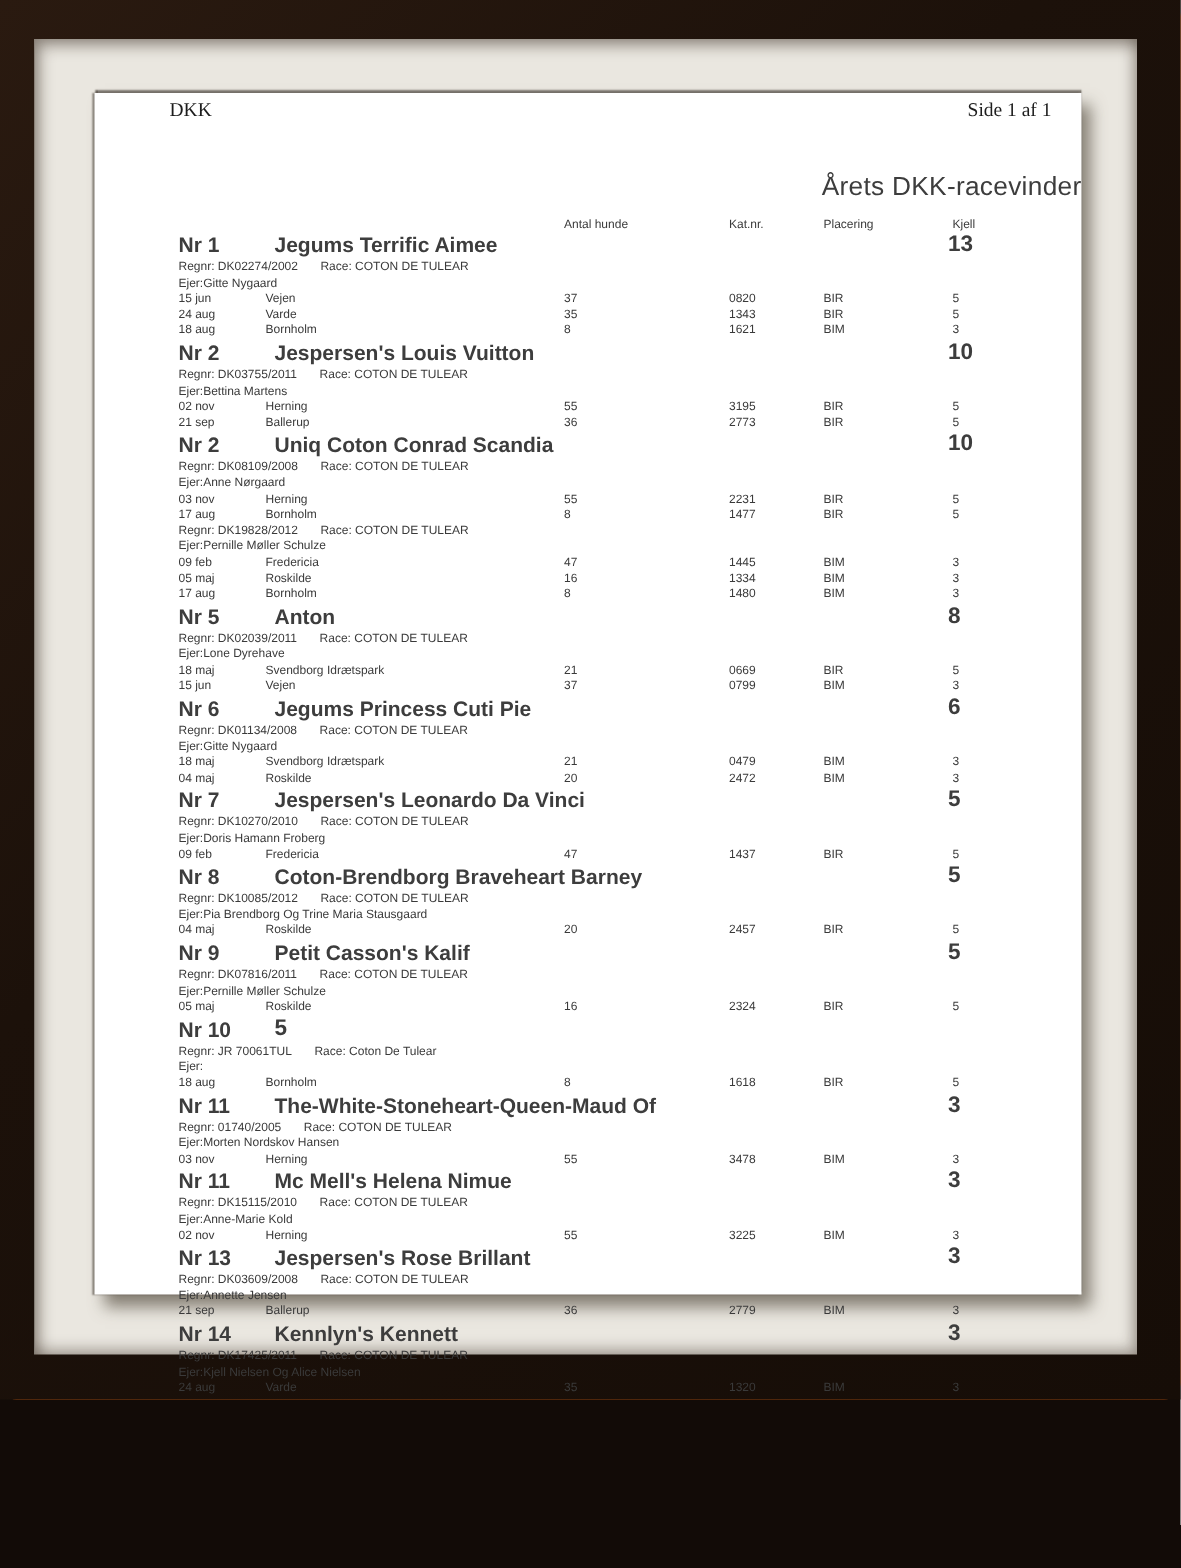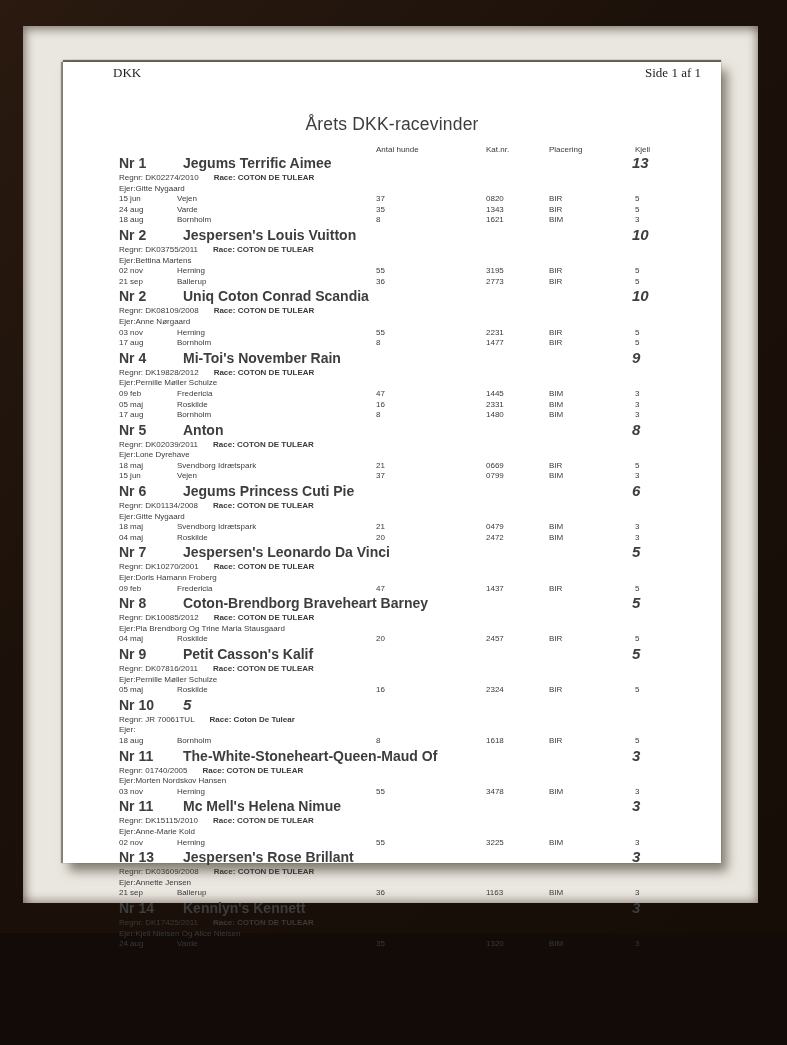--- a/index.html
+++ b/index.html
@@ -20,39 +20,39 @@
     background:#ffffff;color:#3a3a3a;
     box-shadow:-2px 0 1px rgba(70,62,52,.55), 0 -2px 1px rgba(52,46,38,.7), 6px 8px 10px rgba(108,100,88,.8);
   }
   .page-header{
     display:flex;justify-content:space-between;
     font-family:"Liberation Serif","DejaVu Serif",serif;
     font-size:13px;color:#1d1d1d;
     padding:3px 20px 0 50px;
   }
   .doc-title{
-    text-align:center;font-size:17.5px;color:#3d3d3d;
+    text-align:right;font-size:17.5px;color:#3d3d3d;
     margin-top:33px;letter-spacing:.2px;
   }
   .content{padding:10px 0 0 56px;}
   
   .row-grid{
     display:grid;
     grid-template-columns:58px 199px 110px 63px 86px 60px;
     font-size:8px;line-height:10.6px;
   }
   .col-headers{line-height:10px;margin-bottom:-1px;}
   .entry-heading{
     display:grid;grid-template-columns:64px 449px 60px;
     font-size:14px;font-weight:bold;line-height:18px;
     color:#3d3d3d;margin-bottom:1px;
   }
-  .entry-heading .pt{font-size:15px;font-style:italic;}
+  .entry-heading .pt{font-size:15px;}
   .meta{font-size:8px;line-height:10.6px;}
-  .meta .race{margin-left:15px;font-weight:bold;}
+  .meta .race{margin-left:15px;}
   .cell{white-space:nowrap;overflow:visible;}
 </style>
 </head>
 <body>
 
 <div class="canvas">
   <div class="frame-border"></div>
   <div class="mat">
     <div class="page">
 
@@ -72,21 +72,21 @@
           <span class="cell">Placering</span>
           <span class="cell">Kjell</span>
         </div>
         <div id="entries">
             <div class="entry">
               <div class="entry-heading">
                 <span class="cell">Nr 1</span>
                 <span class="cell">Jegums Terrific Aimee</span>
                 <span class="pt cell">13</span>
               </div>
-              <div class="meta"><span class="cell">Regnr: DK02274/2010</span><span class="race cell">Race: COTON DE TULEAR</span></div>
+              <div class="meta"><span class="cell">Regnr: DK02274/2002</span><span class="race cell">Race: COTON DE TULEAR</span></div>
               <div class="meta">Ejer:Gitte Nygaard</div>
               <div class="row-grid">
                 <span class="cell">15 jun</span>
                 <span class="cell">Vejen</span>
                 <span class="cell">37</span>
                 <span class="cell">0820</span>
                 <span class="cell">BIR</span>
                 <span class="cell">5</span>
               </div>
               <div class="row-grid">
@@ -150,40 +150,35 @@
               <div class="row-grid">
                 <span class="cell">17 aug</span>
                 <span class="cell">Bornholm</span>
                 <span class="cell">8</span>
                 <span class="cell">1477</span>
                 <span class="cell">BIR</span>
                 <span class="cell">5</span>
               </div>
             </div>
             <div class="entry">
-              <div class="entry-heading">
-                <span class="cell">Nr 4</span>
-                <span class="cell">Mi-Toi's November Rain</span>
-                <span class="pt cell">9</span>
-              </div>
               <div class="meta"><span class="cell">Regnr: DK19828/2012</span><span class="race cell">Race: COTON DE TULEAR</span></div>
               <div class="meta">Ejer:Pernille Møller Schulze</div>
               <div class="row-grid">
                 <span class="cell">09 feb</span>
                 <span class="cell">Fredericia</span>
                 <span class="cell">47</span>
                 <span class="cell">1445</span>
                 <span class="cell">BIM</span>
                 <span class="cell">3</span>
               </div>
               <div class="row-grid">
                 <span class="cell">05 maj</span>
                 <span class="cell">Roskilde</span>
                 <span class="cell">16</span>
-                <span class="cell">2331</span>
+                <span class="cell">1334</span>
                 <span class="cell">BIM</span>
                 <span class="cell">3</span>
               </div>
               <div class="row-grid">
                 <span class="cell">17 aug</span>
                 <span class="cell">Bornholm</span>
                 <span class="cell">8</span>
                 <span class="cell">1480</span>
                 <span class="cell">BIM</span>
                 <span class="cell">3</span>
@@ -238,21 +233,21 @@
                 <span class="cell">BIM</span>
                 <span class="cell">3</span>
               </div>
             </div>
             <div class="entry">
               <div class="entry-heading">
                 <span class="cell">Nr 7</span>
                 <span class="cell">Jespersen's Leonardo Da Vinci</span>
                 <span class="pt cell">5</span>
               </div>
-              <div class="meta"><span class="cell">Regnr: DK10270/2001</span><span class="race cell">Race: COTON DE TULEAR</span></div>
+              <div class="meta"><span class="cell">Regnr: DK10270/2010</span><span class="race cell">Race: COTON DE TULEAR</span></div>
               <div class="meta">Ejer:Doris Hamann Froberg</div>
               <div class="row-grid">
                 <span class="cell">09 feb</span>
                 <span class="cell">Fredericia</span>
                 <span class="cell">47</span>
                 <span class="cell">1437</span>
                 <span class="cell">BIR</span>
                 <span class="cell">5</span>
               </div>
             </div>
@@ -345,21 +340,21 @@
                 <span class="cell">Nr 13</span>
                 <span class="cell">Jespersen's Rose Brillant</span>
                 <span class="pt cell">3</span>
               </div>
               <div class="meta"><span class="cell">Regnr: DK03609/2008</span><span class="race cell">Race: COTON DE TULEAR</span></div>
               <div class="meta">Ejer:Annette Jensen</div>
               <div class="row-grid">
                 <span class="cell">21 sep</span>
                 <span class="cell">Ballerup</span>
                 <span class="cell">36</span>
-                <span class="cell">1163</span>
+                <span class="cell">2779</span>
                 <span class="cell">BIM</span>
                 <span class="cell">3</span>
               </div>
             </div>
             <div class="entry">
               <div class="entry-heading">
                 <span class="cell">Nr 14</span>
                 <span class="cell">Kennlyn's Kennett</span>
                 <span class="pt cell">3</span>
               </div>

